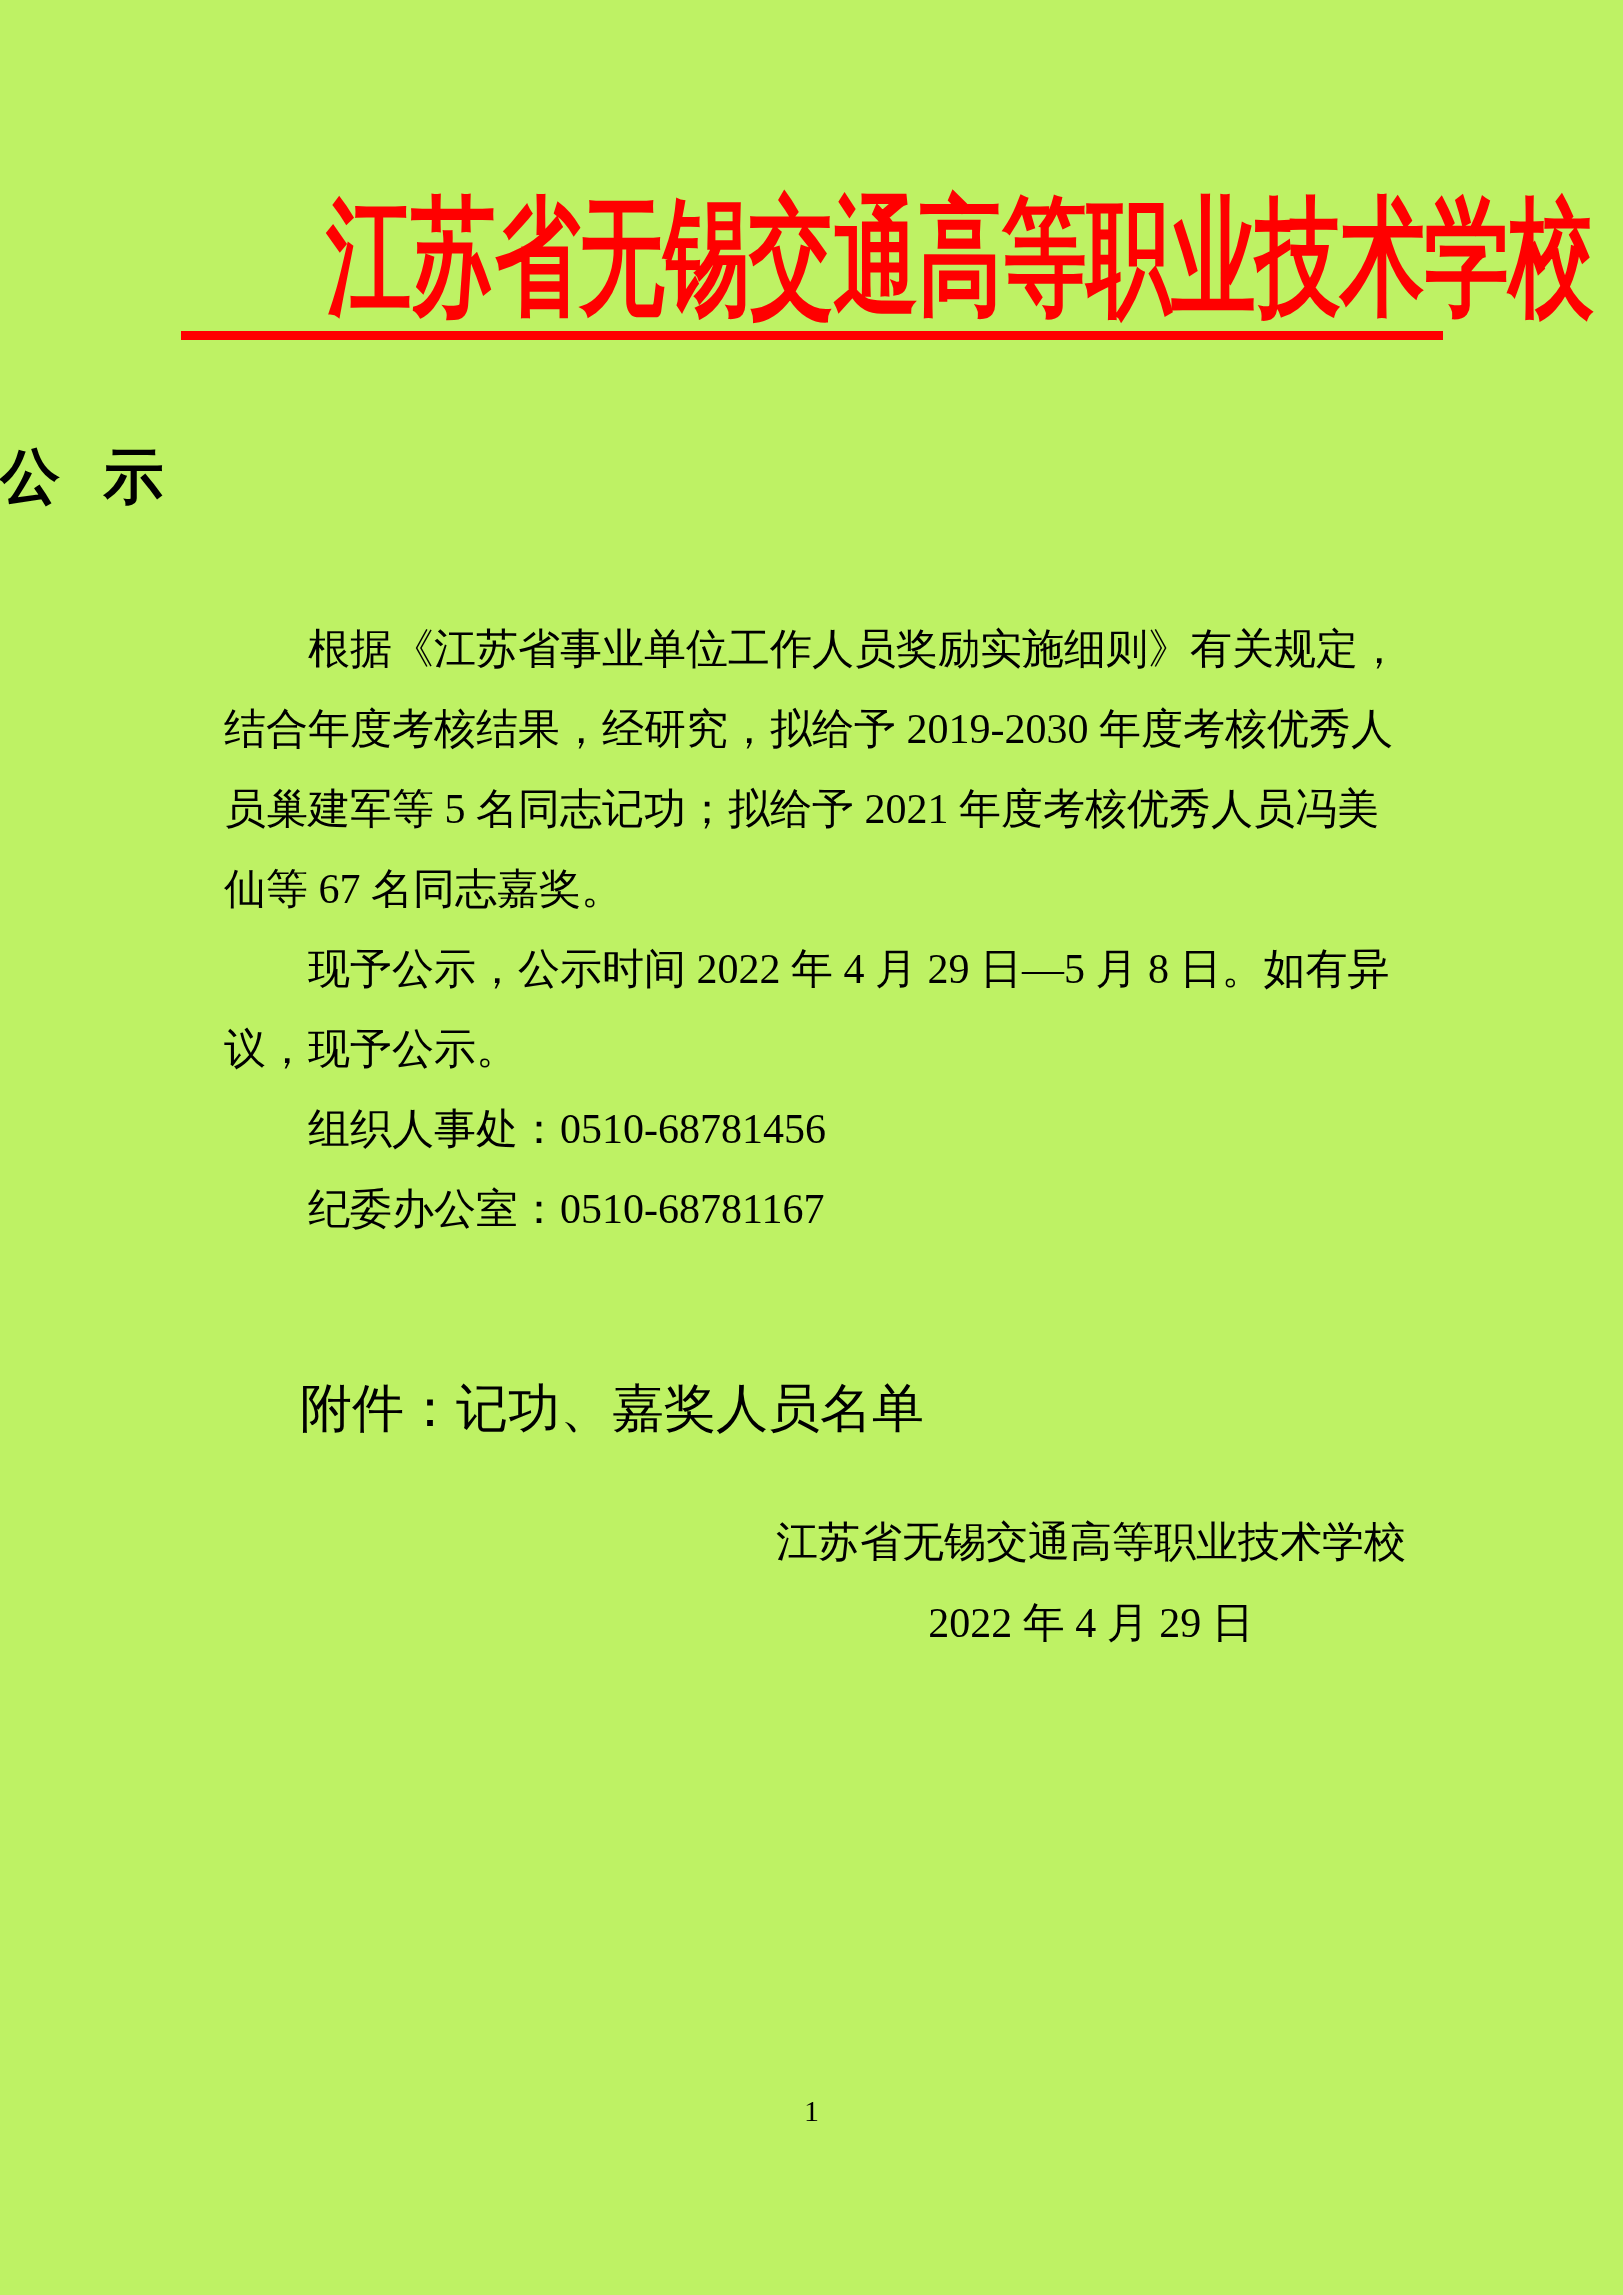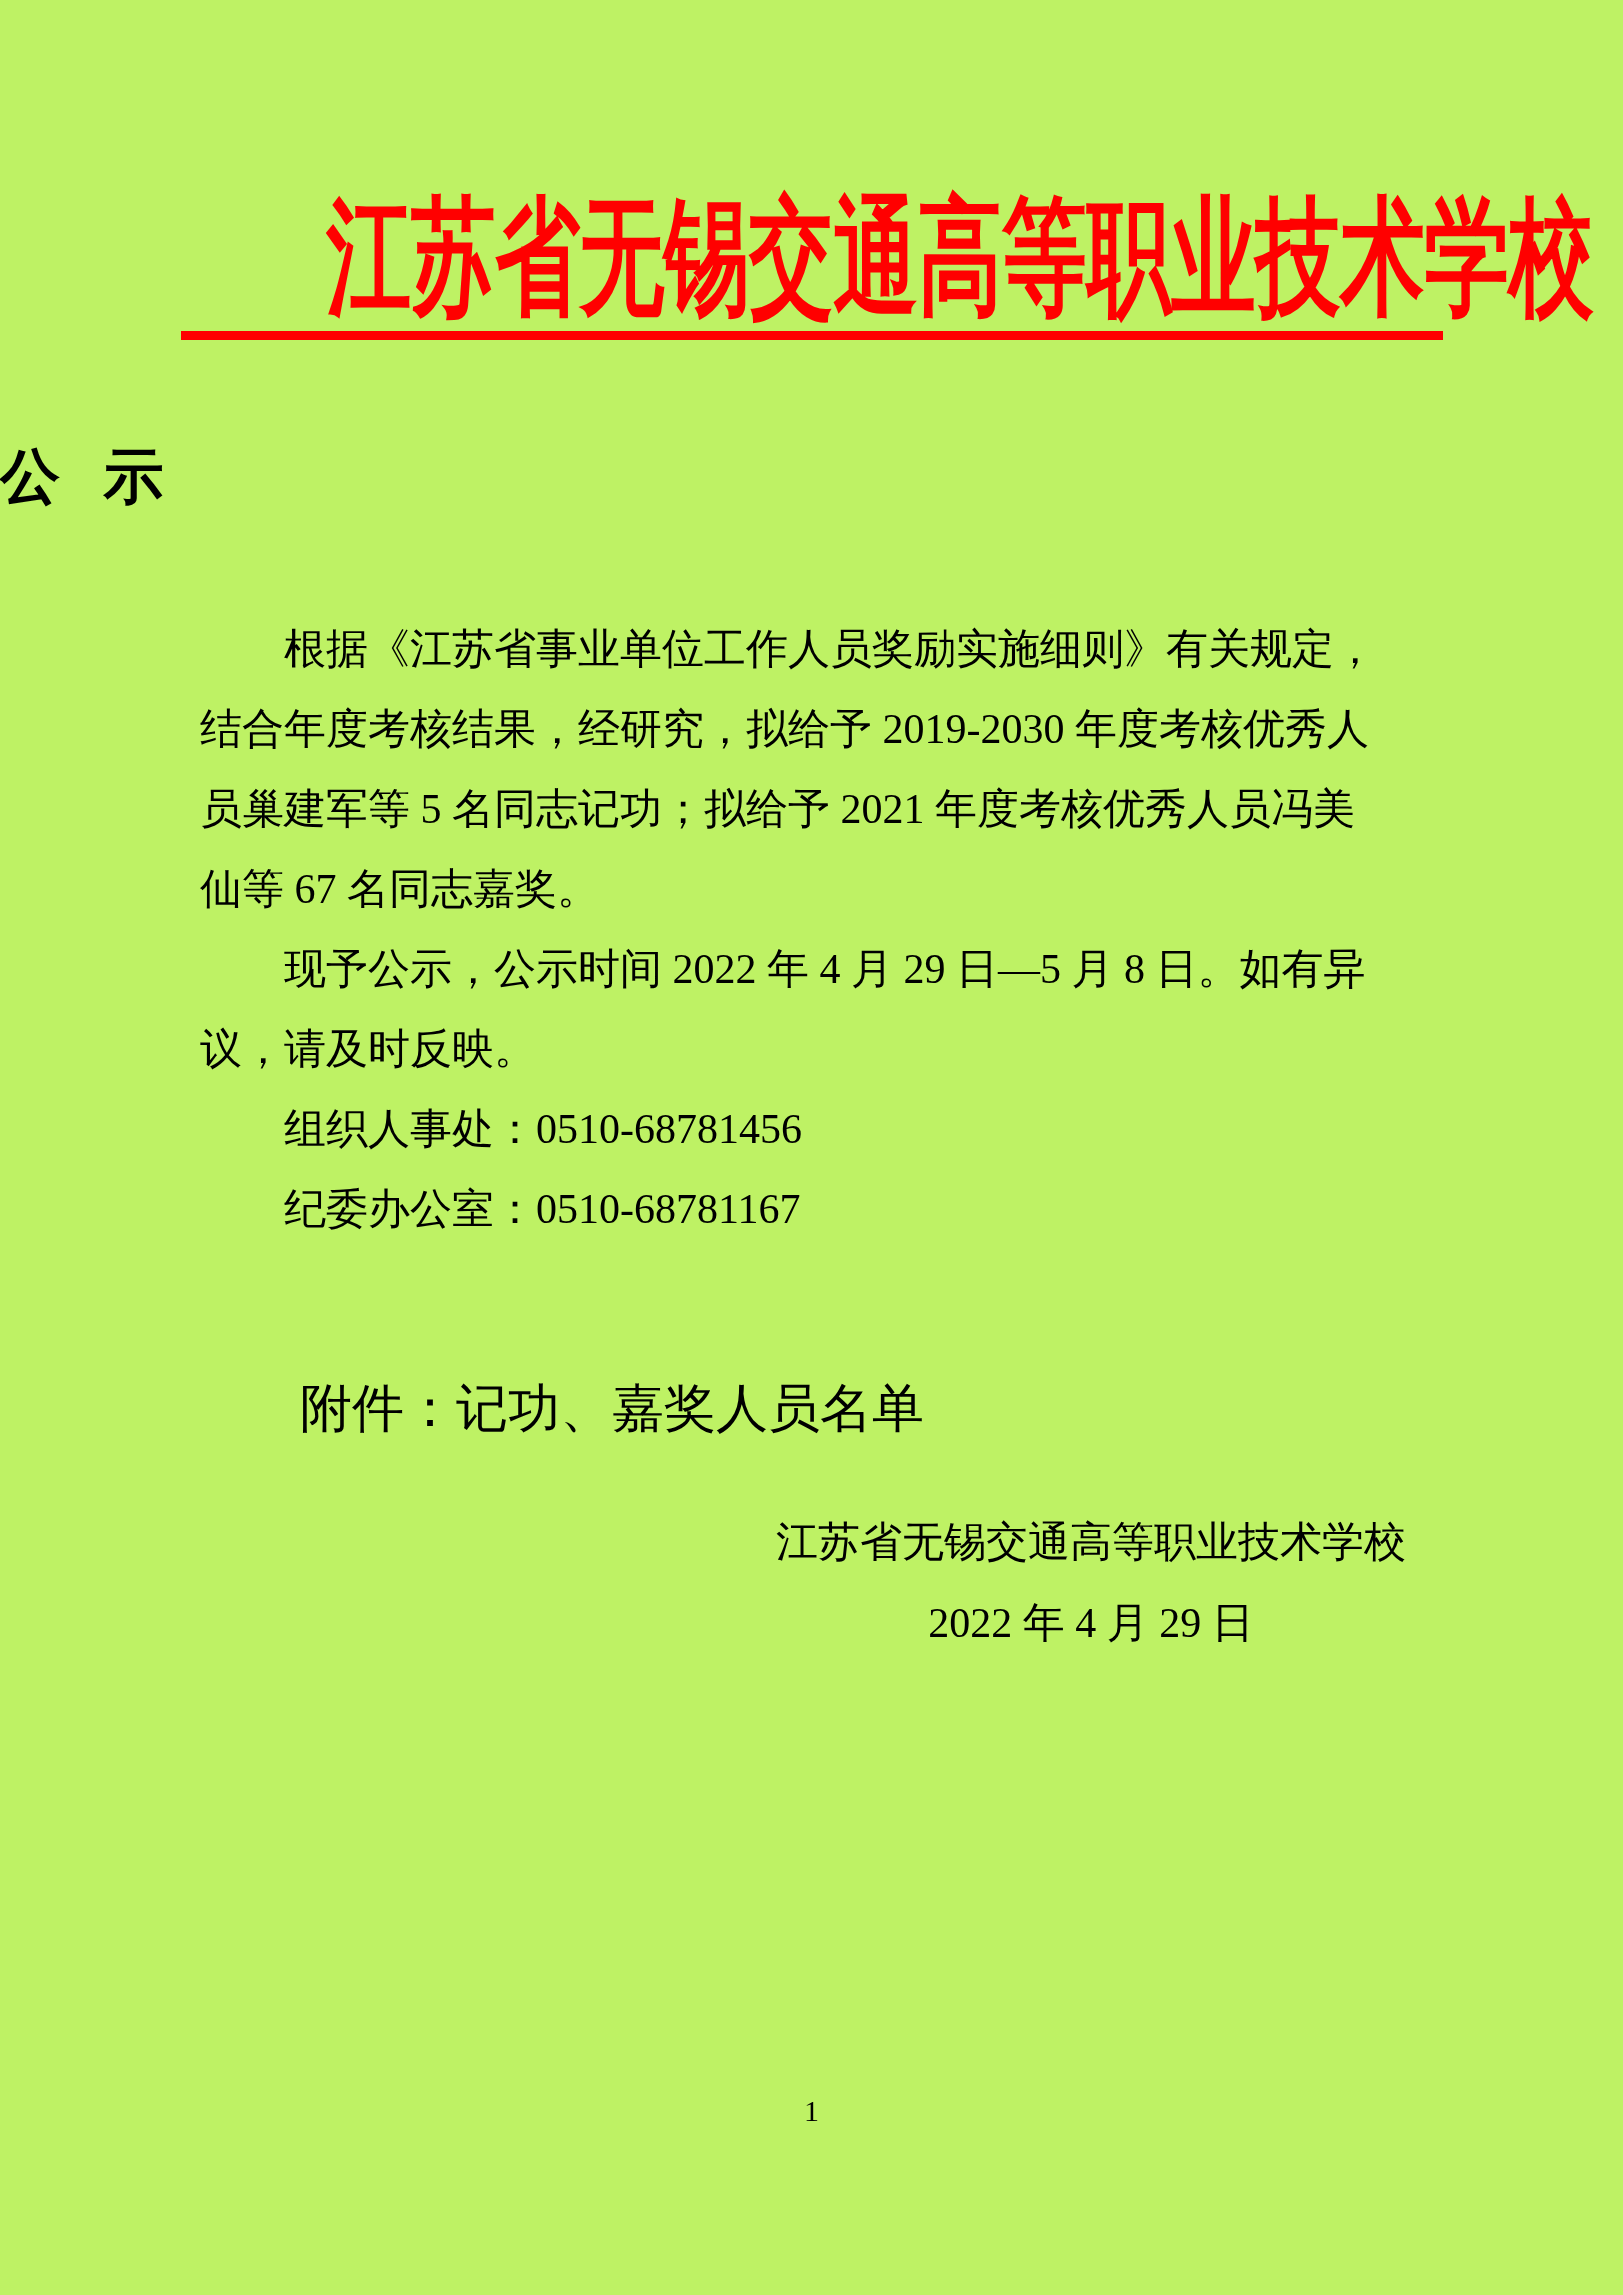--- a/index.html
+++ b/index.html
@@ -54,21 +54,21 @@
     line-height: 75px;
     font-weight: bold;
     word-spacing: 26px;
     letter-spacing: 1.3px;
   }
 
   
   .body-block {
     position: absolute;
     top: 609px;
-    left: 200px;
+    left: 224px;
     width: 1211px;
     font-size: 42px;
   }
   .line {
     height: 80px;
     line-height: 80px;
     white-space: nowrap;
   }
   .indent {
     text-indent: 84px;
@@ -117,21 +117,21 @@
   <div class="banner-underline"></div>
 
   <div class="notice-title">公 示</div>
 
   <div class="body-block">
     <div class="line indent">根据《江苏省事业单位工作人员奖励实施细则》有关规定，</div>
     <div class="line">结合年度考核结果，经研究，拟给予 2019-2030 年度考核优秀人</div>
     <div class="line">员巢建军等 5 名同志记功；拟给予 2021 年度考核优秀人员冯美</div>
     <div class="line">仙等 67 名同志嘉奖。</div>
     <div class="line indent">现予公示，公示时间 2022 年 4 月 29 日—5 月 8 日。如有异</div>
-    <div class="line">议，请及时反映。</div>
+    <div class="line">议，现予公示。</div>
     <div class="line indent">组织人事处：0510-68781456</div>
     <div class="line indent">纪委办公室：0510-68781167</div>
   </div>
 
   <div class="attachment-block">
     <div class="line indent">附件：记功、嘉奖人员名单</div>
   </div>
 
   <div class="signature-block">
     <div class="sig-line">江苏省无锡交通高等职业技术学校</div>

